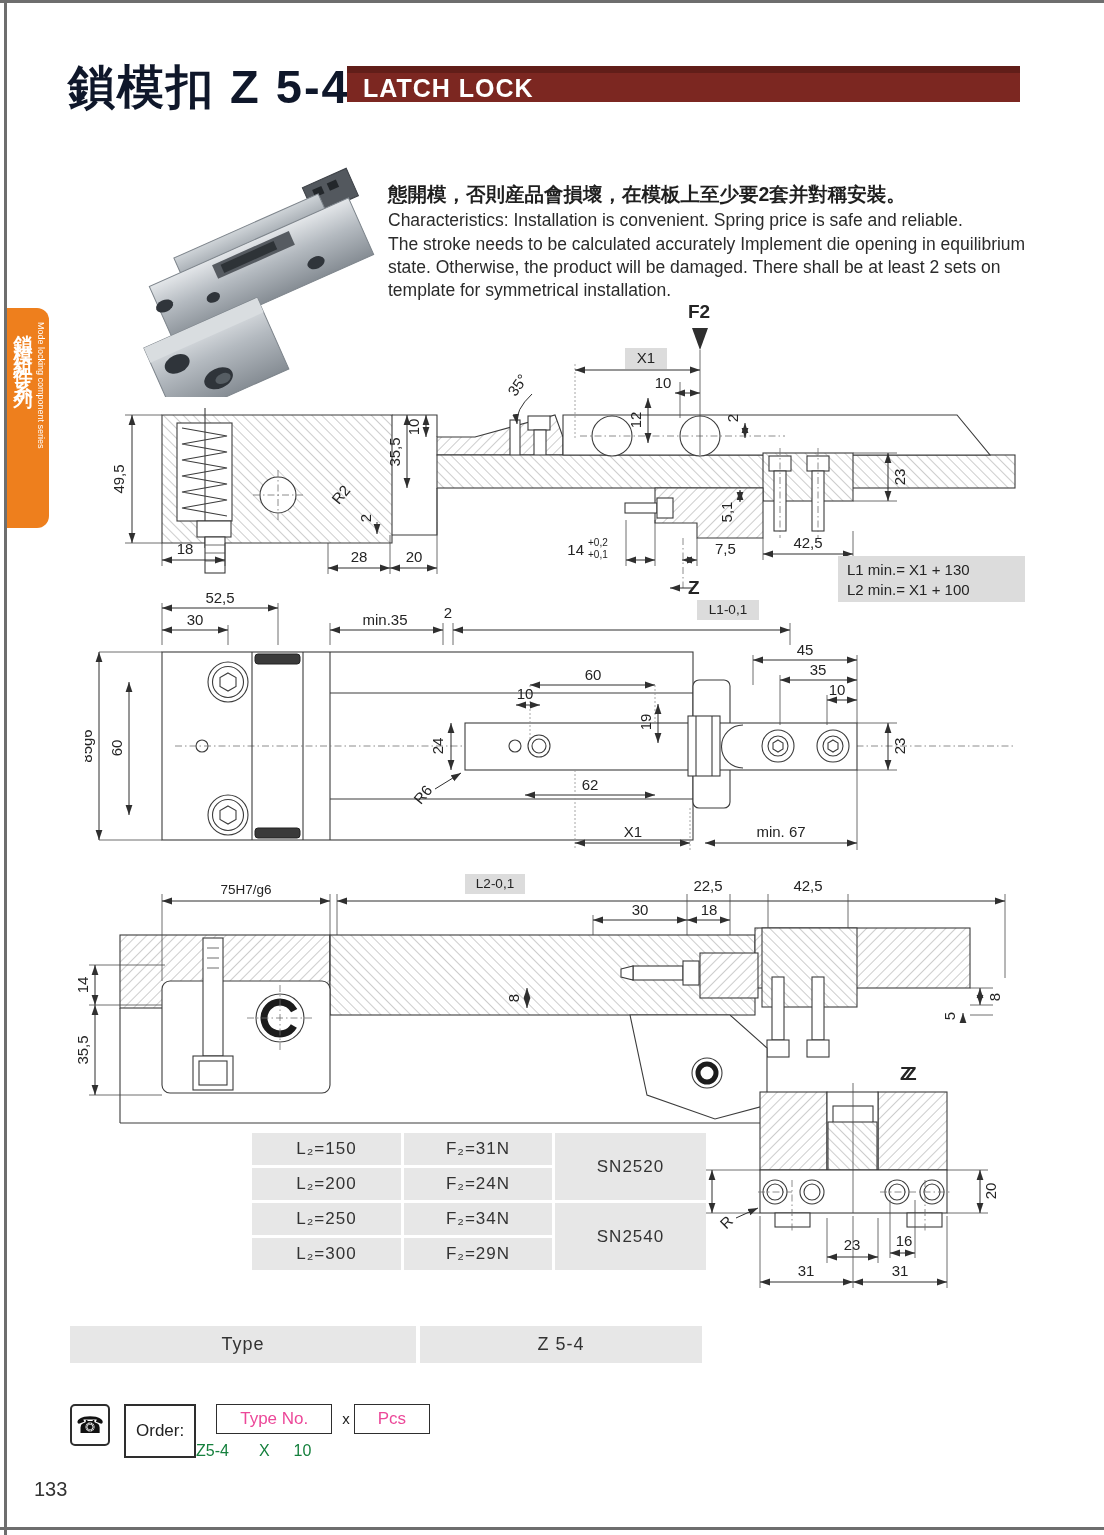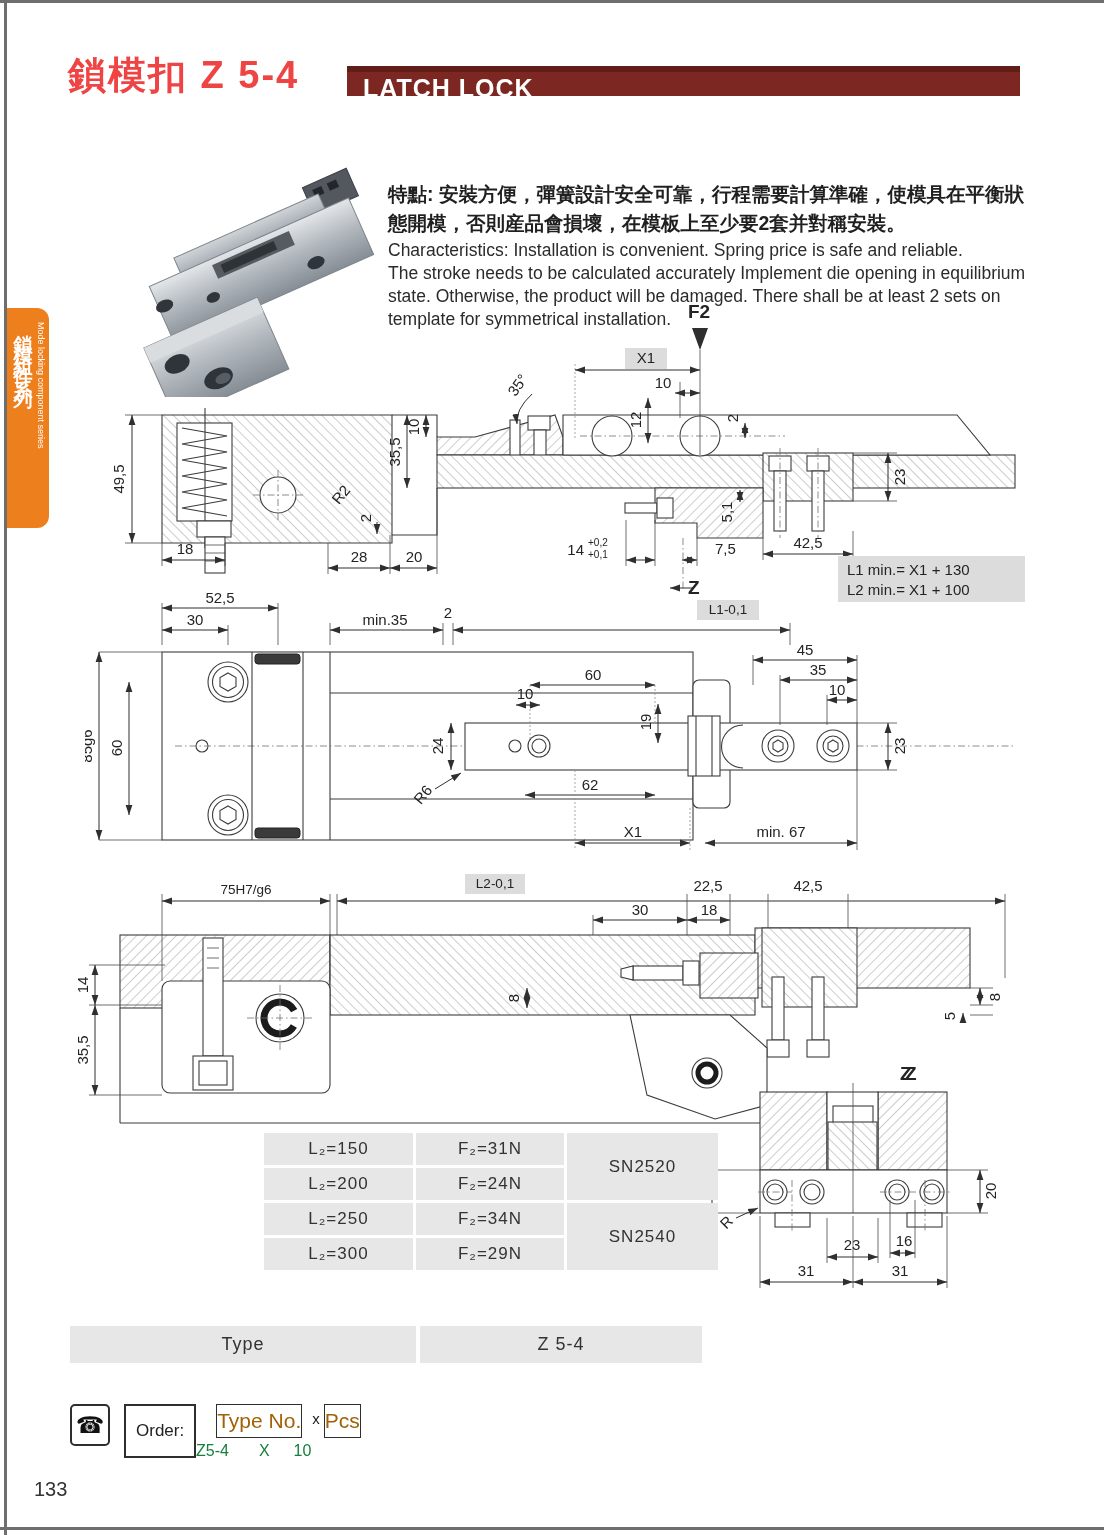--- a/index.html
+++ b/index.html
@@ -2,57 +2,57 @@
 <html><head>
 <meta charset="utf-8">
 <style>
   html,body{margin:0;padding:0;background:#fff;}
   .page{position:relative;width:1104px;height:1535px;background:#fff;
         font-family:"Liberation Sans",sans-serif;overflow:hidden;}
   .b-top{position:absolute;left:0;top:0;width:1104px;height:3px;background:#6e6e6e;}
   .b-left{position:absolute;left:4px;top:0;width:3px;height:1535px;background:#6e6e6e;}
   .b-bottom{position:absolute;left:0;top:1527px;width:1104px;height:3px;background:#6e6e6e;}
 
-  .title{position:absolute;left:68px;top:50px;font-size:38px;font-weight:bold;
-         color:#ef4444;letter-spacing:2px;white-space:nowrap;}
-  .banner{position:absolute;left:347px;top:66px;width:673px;height:30px;
+  .title{position:absolute;left:68px;top:56px;font-size:47px;font-weight:bold;
+         color:#0f172a;letter-spacing:2px;white-space:nowrap;}
+  .banner{position:absolute;left:347px;top:66px;width:673px;height:36px;
           background:linear-gradient(180deg,#611e19 0%,#611e19 20%,#7c2721 20%);
           color:#fff;font-size:25px;font-weight:bold;line-height:44px;
           padding-left:16px;letter-spacing:1px;box-sizing:border-box;}
 
   .sidetab{position:absolute;left:7px;top:308px;width:42px;height:220px;
            background:#ee7f1d;border-radius:0 12px 12px 0;}
   .sb-zh{position:absolute;left:3px;top:12px;height:200px;writing-mode:vertical-rl;
          color:#fff;font-size:19px;letter-spacing:11px;font-weight:bold;}
   .sb-en{position:absolute;right:3px;top:14px;height:200px;writing-mode:vertical-rl;
          color:#fff;font-size:9px;}
 
   .intro{position:absolute;left:388px;top:180px;width:645px;}
   .intro .zh{font-size:19.5px;color:#1f1f1f;line-height:1.5;font-weight:bold;white-space:nowrap;}
   .intro .en{font-size:17.5px;color:#2b2b2b;line-height:1.33;white-space:nowrap;}
   .intro .en:first-of-type{margin-top:6px;}
 
-  .spec{position:absolute;left:264px;top:1133px;width:448px;
+  .spec{position:absolute;left:252px;top:1133px;width:448px;
         display:grid;grid-template-columns:149px 148px 151px;grid-auto-rows:32px;
         gap:3px;}
   .spec div{background:#e7e7e7;display:flex;align-items:center;justify-content:center;
         font-size:17px;color:#333;letter-spacing:1px;}
   .sn1{grid-column:3;grid-row:1/3;}
   .sn2{grid-column:3;grid-row:3/5;}
 
   .price{position:absolute;left:70px;top:1326px;width:632px;
          display:grid;grid-template-columns:346px 282px;grid-auto-rows:37px;gap:4px;}
   .price div{background:#e7e7e7;display:flex;align-items:center;justify-content:center;
          font-size:18px;color:#333;letter-spacing:1px;}
 
   .order{position:absolute;left:70px;top:1404px;display:flex;align-items:flex-start;}
   .phonebox{width:36px;height:38px;border:2px solid #2e2e2e;border-radius:5px;
             display:flex;align-items:center;justify-content:center;font-size:23px;color:#111;}
   .obox{border:2px solid #2e2e2e;padding:15px 10px;font-size:17px;color:#222;margin-left:14px;}
-  .tbox{border:1.5px solid #2e2e2e;padding:4px 0;font-size:21px;color:#a16207;}
+  .tbox{border:1.5px solid #2e2e2e;padding:4px 23px;font-size:17px;color:#ec4899;}
   .ordline2{position:absolute;left:196px;top:1442px;font-size:16px;color:#15803d;display:flex;}
   .ordline2 span{display:inline-block;}
   .xsep{margin:6px 4px 0 10px;font-size:15px;color:#222;}
   .pagenum{position:absolute;left:34px;top:1478px;font-size:20px;color:#333;}
 
   
   .wf{fill:#fff;stroke:#3c3c3c;stroke-width:1.1;}
   .ol{fill:none;stroke:#3c3c3c;stroke-width:1.1;}
   .hf{stroke:#3c3c3c;stroke-width:1.1;}
   .dk{fill:#3a3a3a;stroke:#222;}
@@ -108,21 +108,20 @@
       <ellipse cx="52" cy="176" rx="13" ry="9" fill="#2f343a"></ellipse>
       <ellipse cx="84" cy="206" rx="15" ry="10" fill="#2f343a"></ellipse>
       <ellipse cx="88" cy="208" rx="8" ry="5" fill="#565d63"></ellipse>
       <ellipse cx="64" cy="118" rx="9" ry="6" fill="#30353b"></ellipse>
       <ellipse cx="112" cy="130" rx="7" ry="5" fill="#30353b"></ellipse>
       <ellipse cx="220" cy="140" rx="9" ry="6" fill="#30353b"></ellipse>
     </g>
   </svg>
 
   <div class="intro">
-    <div class="zh">特點: 安裝方便，彈簧設計安全可靠，行程需要計算準確，使模具在平衡狀</div>
     <div class="zh">態開模，否則産品會損壞，在模板上至少要2套并對稱安裝。</div>
     <div class="en">Characteristics: Installation is convenient. Spring price is safe and reliable.</div>
     <div class="en">The stroke needs to be calculated accurately  Implement die opening in equilibrium</div>
     <div class="en">state. Otherwise, the product will be damaged. There shall be at least 2 sets on</div>
     <div class="en">template for symmetrical installation.</div>
   </div>
 
   <svg style="position:absolute;left:85px;top:298px;" width="945" height="335" viewBox="0 0 945 335">
     <defs>
       <marker id="ae" markerWidth="11" markerHeight="8" refX="10" refY="4" orient="auto" markerUnits="userSpaceOnUse">

